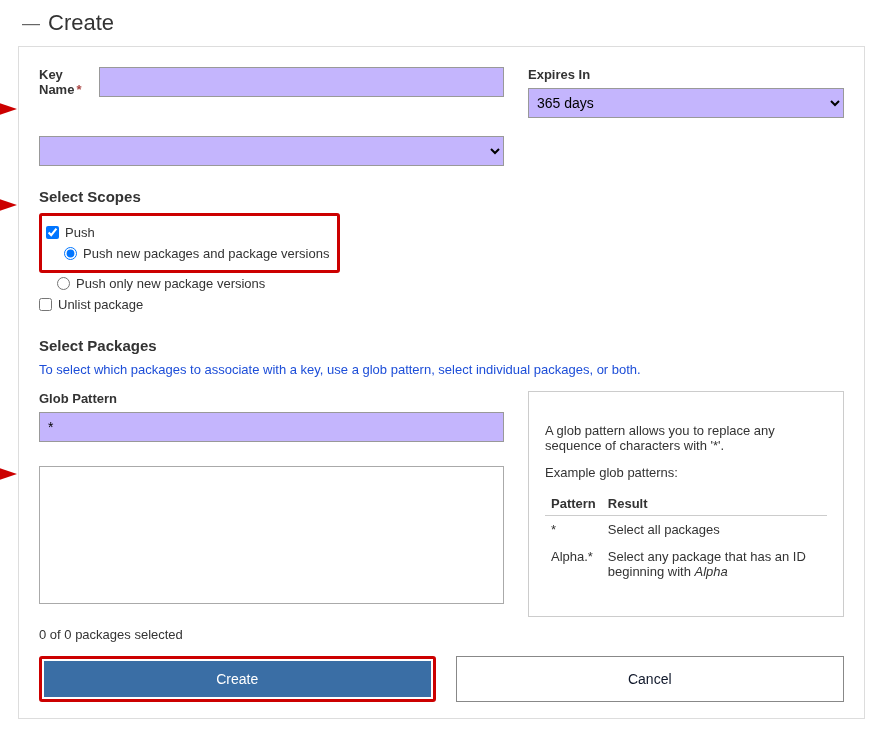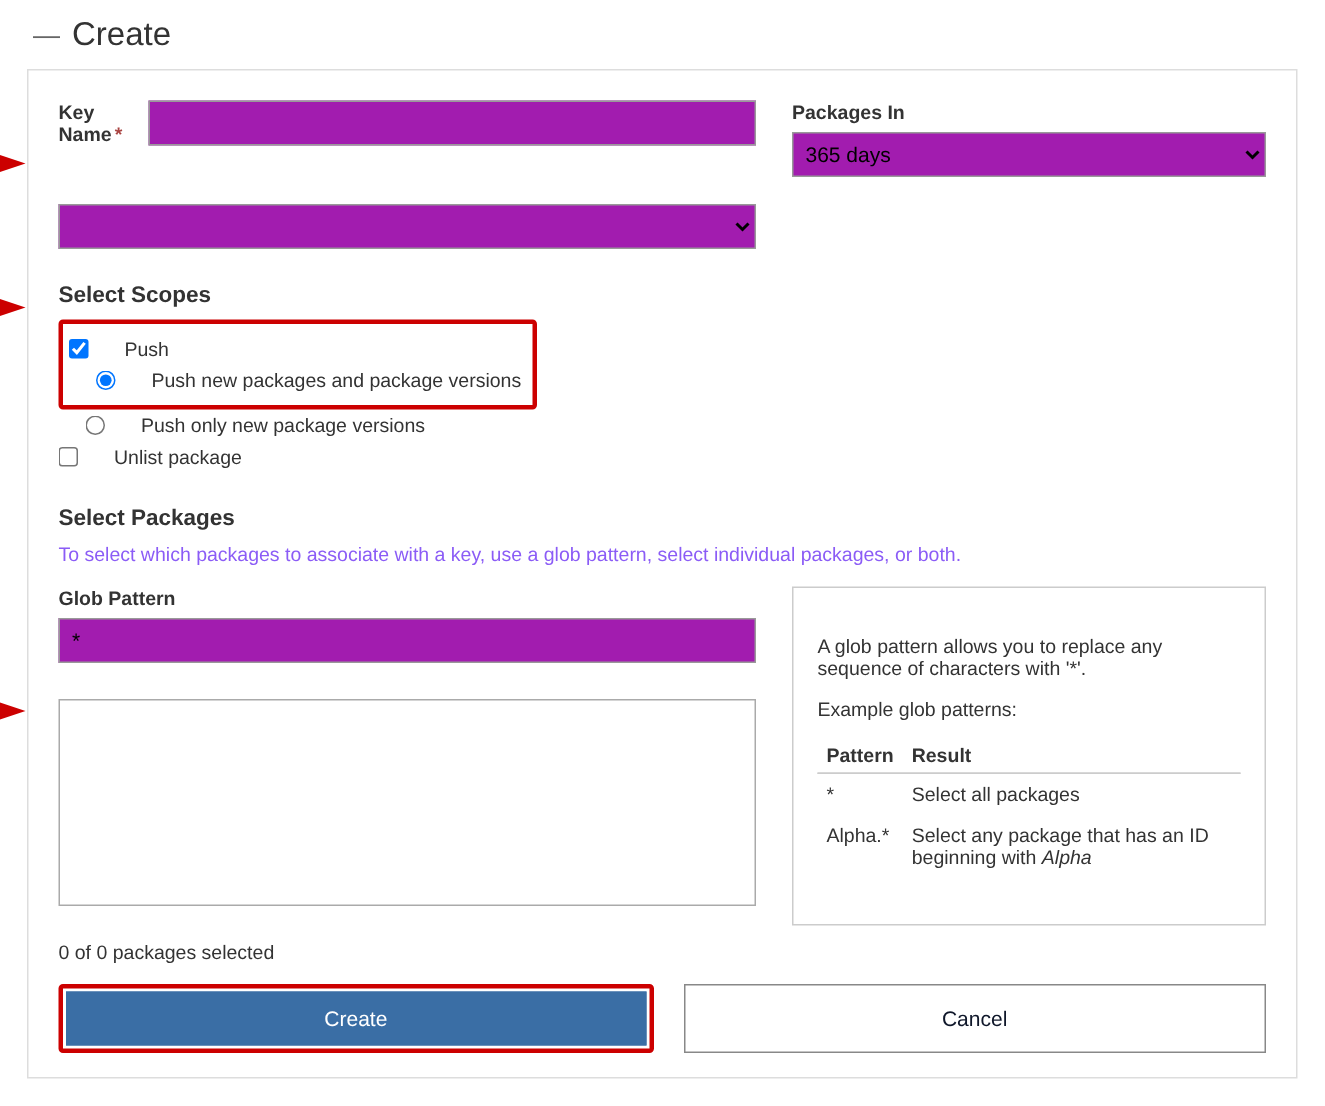--- a/index.html
+++ b/index.html
@@ -40,39 +40,39 @@
       margin-bottom: 6px;
       display: block;
     }
     .req { color: #a94442; margin-left: 2px; }
     input.txt, select.sel {
       border: 1px solid #999;
       padding: 6px 8px;
       font-size: 14px;
       height: 30px;
       width: 100%;
-      background: #a21caf;
+      background: #c4b5fd;
     }
     select.sel { padding: 4px 4px; }
     .spacer-v { height: 18px; }
     .section-title {
       font-weight: 700;
       font-size: 15px;
       margin-top: 22px;
       margin-bottom: 8px;
     }
-    .help-text { font-size: 13px; color: #8b5cf6; margin-bottom: 14px; }
+    .help-text { font-size: 13px; color: #1d4ed8; margin-bottom: 14px; }
     .scopes-box {
       border: 3px solid #cc0000;
       padding: 6px 8px 6px 4px;
       border-radius: 3px;
       display: inline-block;
     }
     .chk-row, .rad-row {
-      display: flex; align-items: center; gap: 24px;
+      display: flex; align-items: center; gap: 6px;
       font-size: 13px; padding: 3px 0;
     }
     .rad-row { padding-left: 18px; }
     .chk-row input, .rad-row input { margin: 0; }
     .glob-row { display: flex; gap: 24px; margin-top: 6px; }
     .glob-left { width: 465px; }
     .glob-right { flex: 1; border: 1px solid #ccc; padding: 31px 16px; font-size: 13px; }
     .glob-right p { margin-bottom: 12px; }
     .available-box {
       border: 1px solid #aaa;
@@ -140,21 +140,21 @@
   <div class="arrow arrow3"></div>
 
   <div class="row">
     <div class="col-half">
       <label class="field-label">
         <span>Key Name</span><span class="req">*</span>
       </label>
       <input class="txt" type="text" value="" style="">
     </div>
     <div class="col">
-      <label class="field-label">Packages In</label>
+      <label class="field-label">Expires In</label>
       <select class="sel">
         <option>365 days</option>
       </select>
     </div>
   </div>
 
   <div class="spacer-v"></div>
 
   <div class="row">
     <div class="col-half">

